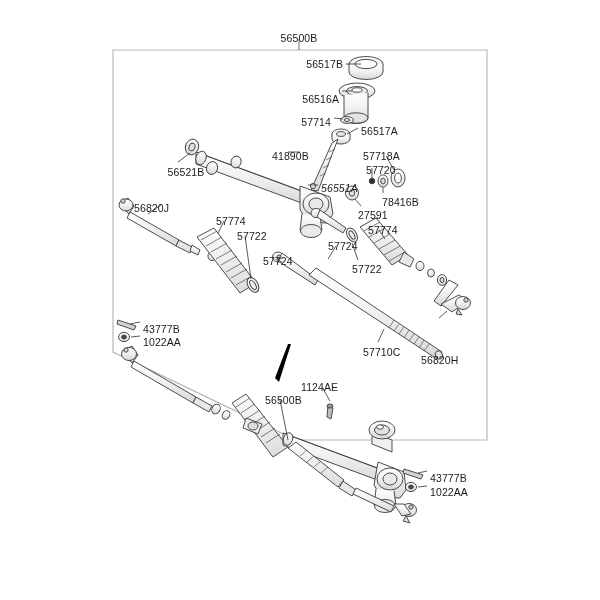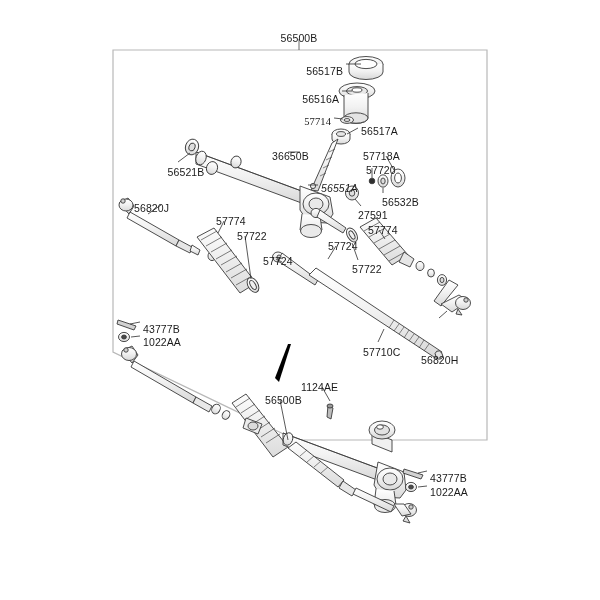--- a/index.html
+++ b/index.html
@@ -346,30 +346,30 @@
       <line x1="140" y1="336" x2="131" y2="337"></line>
       <line x1="322" y1="387" x2="330" y2="401"></line>
       <line x1="280" y1="400" x2="288" y2="440"></line>
       <line x1="427" y1="471" x2="418" y2="473"></line>
       <line x1="427" y1="486" x2="418" y2="487"></line>
     </g>
   </svg>
 
   <div id="labels-layer">
       <div class="lbl c" style="left: 299px; top: 33px;">56500B</div>
-      <div class="lbl r" style="left: 343px; top: 66px;">56517B</div>
+      <div class="lbl r" style="left: 343px; top: 59px;">56517B</div>
       <div class="lbl r" style="left: 339px; top: 94px;">56516A</div>
-      <div class="lbl r" style="left: 331px; top: 117px; font-family: Liberation Serif, serif;">57714</div>
+      <div class="lbl r" style="left: 331px; top: 117px;">57714</div>
       <div class="lbl" style="left: 361px; top: 126px;">56517A</div>
-      <div class="lbl" style="left: 272px; top: 151px;">36650B</div>
+      <div class="lbl" style="left: 272px; top: 151px;">41890B</div>
       <div class="lbl" style="left: 363px; top: 151px;">57718A</div>
       <div class="lbl" style="left: 366px; top: 165px;">57720</div>
       <div class="lbl c" style="left: 186px; top: 167px;">56521B</div>
       <div class="lbl" style="left: 321px; top: 183px; font-style: italic;">56551A</div>
-      <div class="lbl" style="left: 382px; top: 197px;">56532B</div>
+      <div class="lbl" style="left: 382px; top: 197px;">78416B</div>
       <div class="lbl" style="left: 134px; top: 203px; text-align: right;">56820J</div>
       <div class="lbl" style="left: 358px; top: 210px;">27591</div>
       <div class="lbl" style="left: 216px; top: 216px;">57774</div>
       <div class="lbl" style="left: 368px; top: 225px;">57774</div>
       <div class="lbl" style="left: 237px; top: 231px;">57722</div>
       <div class="lbl" style="left: 328px; top: 241px;">57724</div>
       <div class="lbl" style="left: 263px; top: 256px;">57724</div>
       <div class="lbl" style="left: 352px; top: 264px;">57722</div>
       <div class="lbl" style="left: 421px; top: 323px; margin-top: 32px;">56820H</div>
       <div class="lbl" style="left: 363px; top: 347px;">57710C</div>

